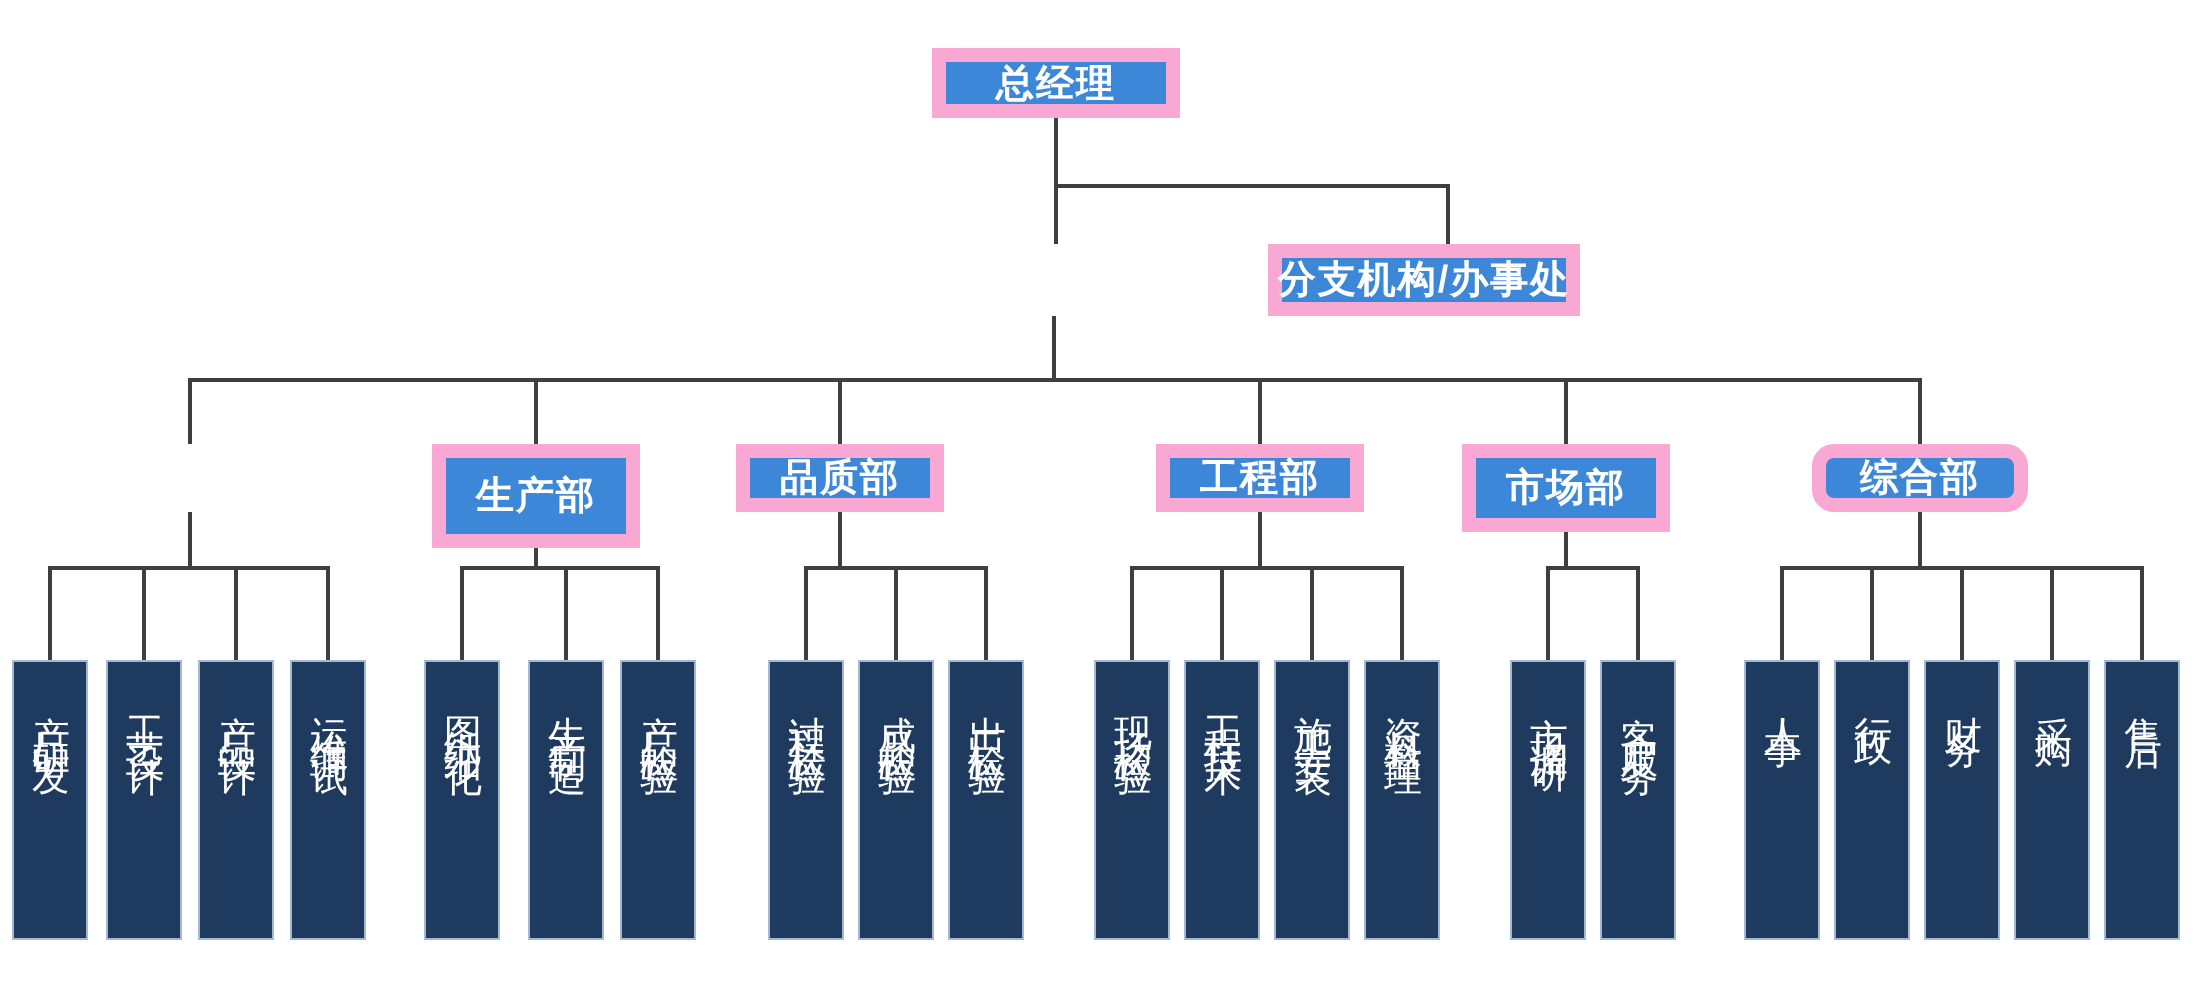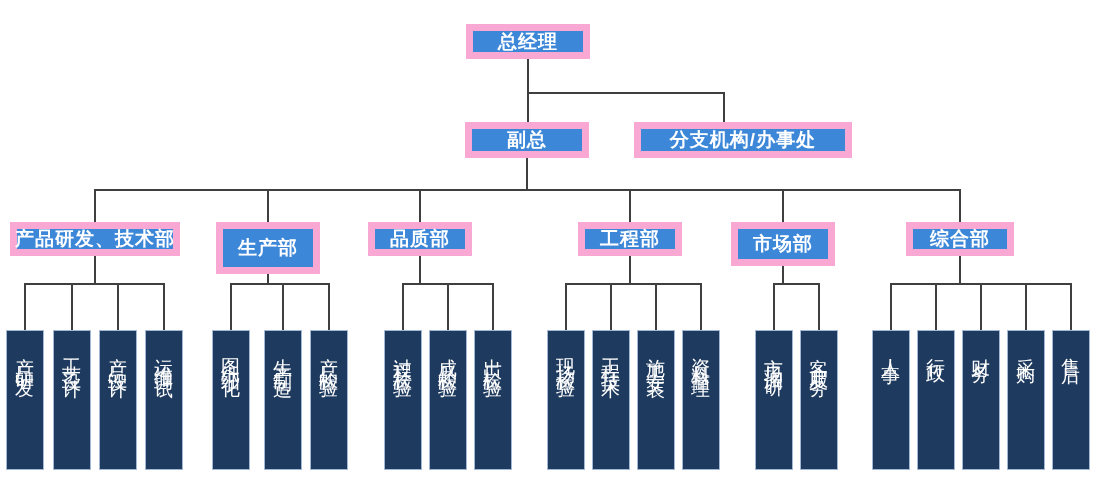--- a/index.html
+++ b/index.html
@@ -105,29 +105,27 @@
   <div class="vline" style="left:773px;  top:283px; height:47px;"></div>
   <div class="vline" style="left:818px;  top:283px; height:47px;"></div>
   <div class="vline" style="left:890px;  top:283px; height:47px;"></div>
   <div class="vline" style="left:935px;  top:283px; height:47px;"></div>
   <div class="vline" style="left:980px;  top:283px; height:47px;"></div>
   <div class="vline" style="left:1025px; top:283px; height:47px;"></div>
   <div class="vline" style="left:1070px; top:283px; height:47px;"></div>
 
   <div class="node node-blue" style="left:466px; top:24px; width:124px; height:35px;">总经理</div>
 
-  <div class="node node-blue" style="left:465px; top:122px; width:124px; height:36px;">副总</div>
-  <div class="node node-blue" style="left:634px; top:122px; width:218px; height:36px;">分支机构/办事处</div>
+  <div class="node node-blue" style="left:634px; top:122px; width:156px; height:36px;">分支机构/办事处</div>
 
-  <div class="node node-blue" style="left:10px; top:222px; width:170px; height:34px;">产品研发、技术部</div>
   <div class="node node-blue" style="left:216px; top:222px; width:104px; height:52px;">生产部</div>
   <div class="node node-blue" style="left:578px; top:222px; width:104px; height:34px;">工程部</div>
   <div class="node node-blue" style="left:368px; top:222px; width:104px; height:34px;">品质部</div>
   <div class="node node-blue" style="left:731px; top:222px; width:104px; height:44px;">市场部</div>
-  <div class="node node-blue" style="left:906px; top:222px; width:108px; height:34px;">综合部</div>
+  <div class="node node-blue" style="left:906px; top:222px; width:108px; height:34px;border-radius:11px;">综合部</div>
 
   <div class="node node-leaf" style="left:6px; top:330px; width:38px; height:140px;">
     <span class="vtext">产品研发</span>
     </div>
   <div class="node node-leaf" style="left:53px; top:330px; width:38px; height:140px;">
     <span class="vtext">工艺设计</span>
     </div>
   <div class="node node-leaf" style="left:99px; top:330px; width:38px; height:140px;">
     <span class="vtext">产品设计</span>
     </div>

